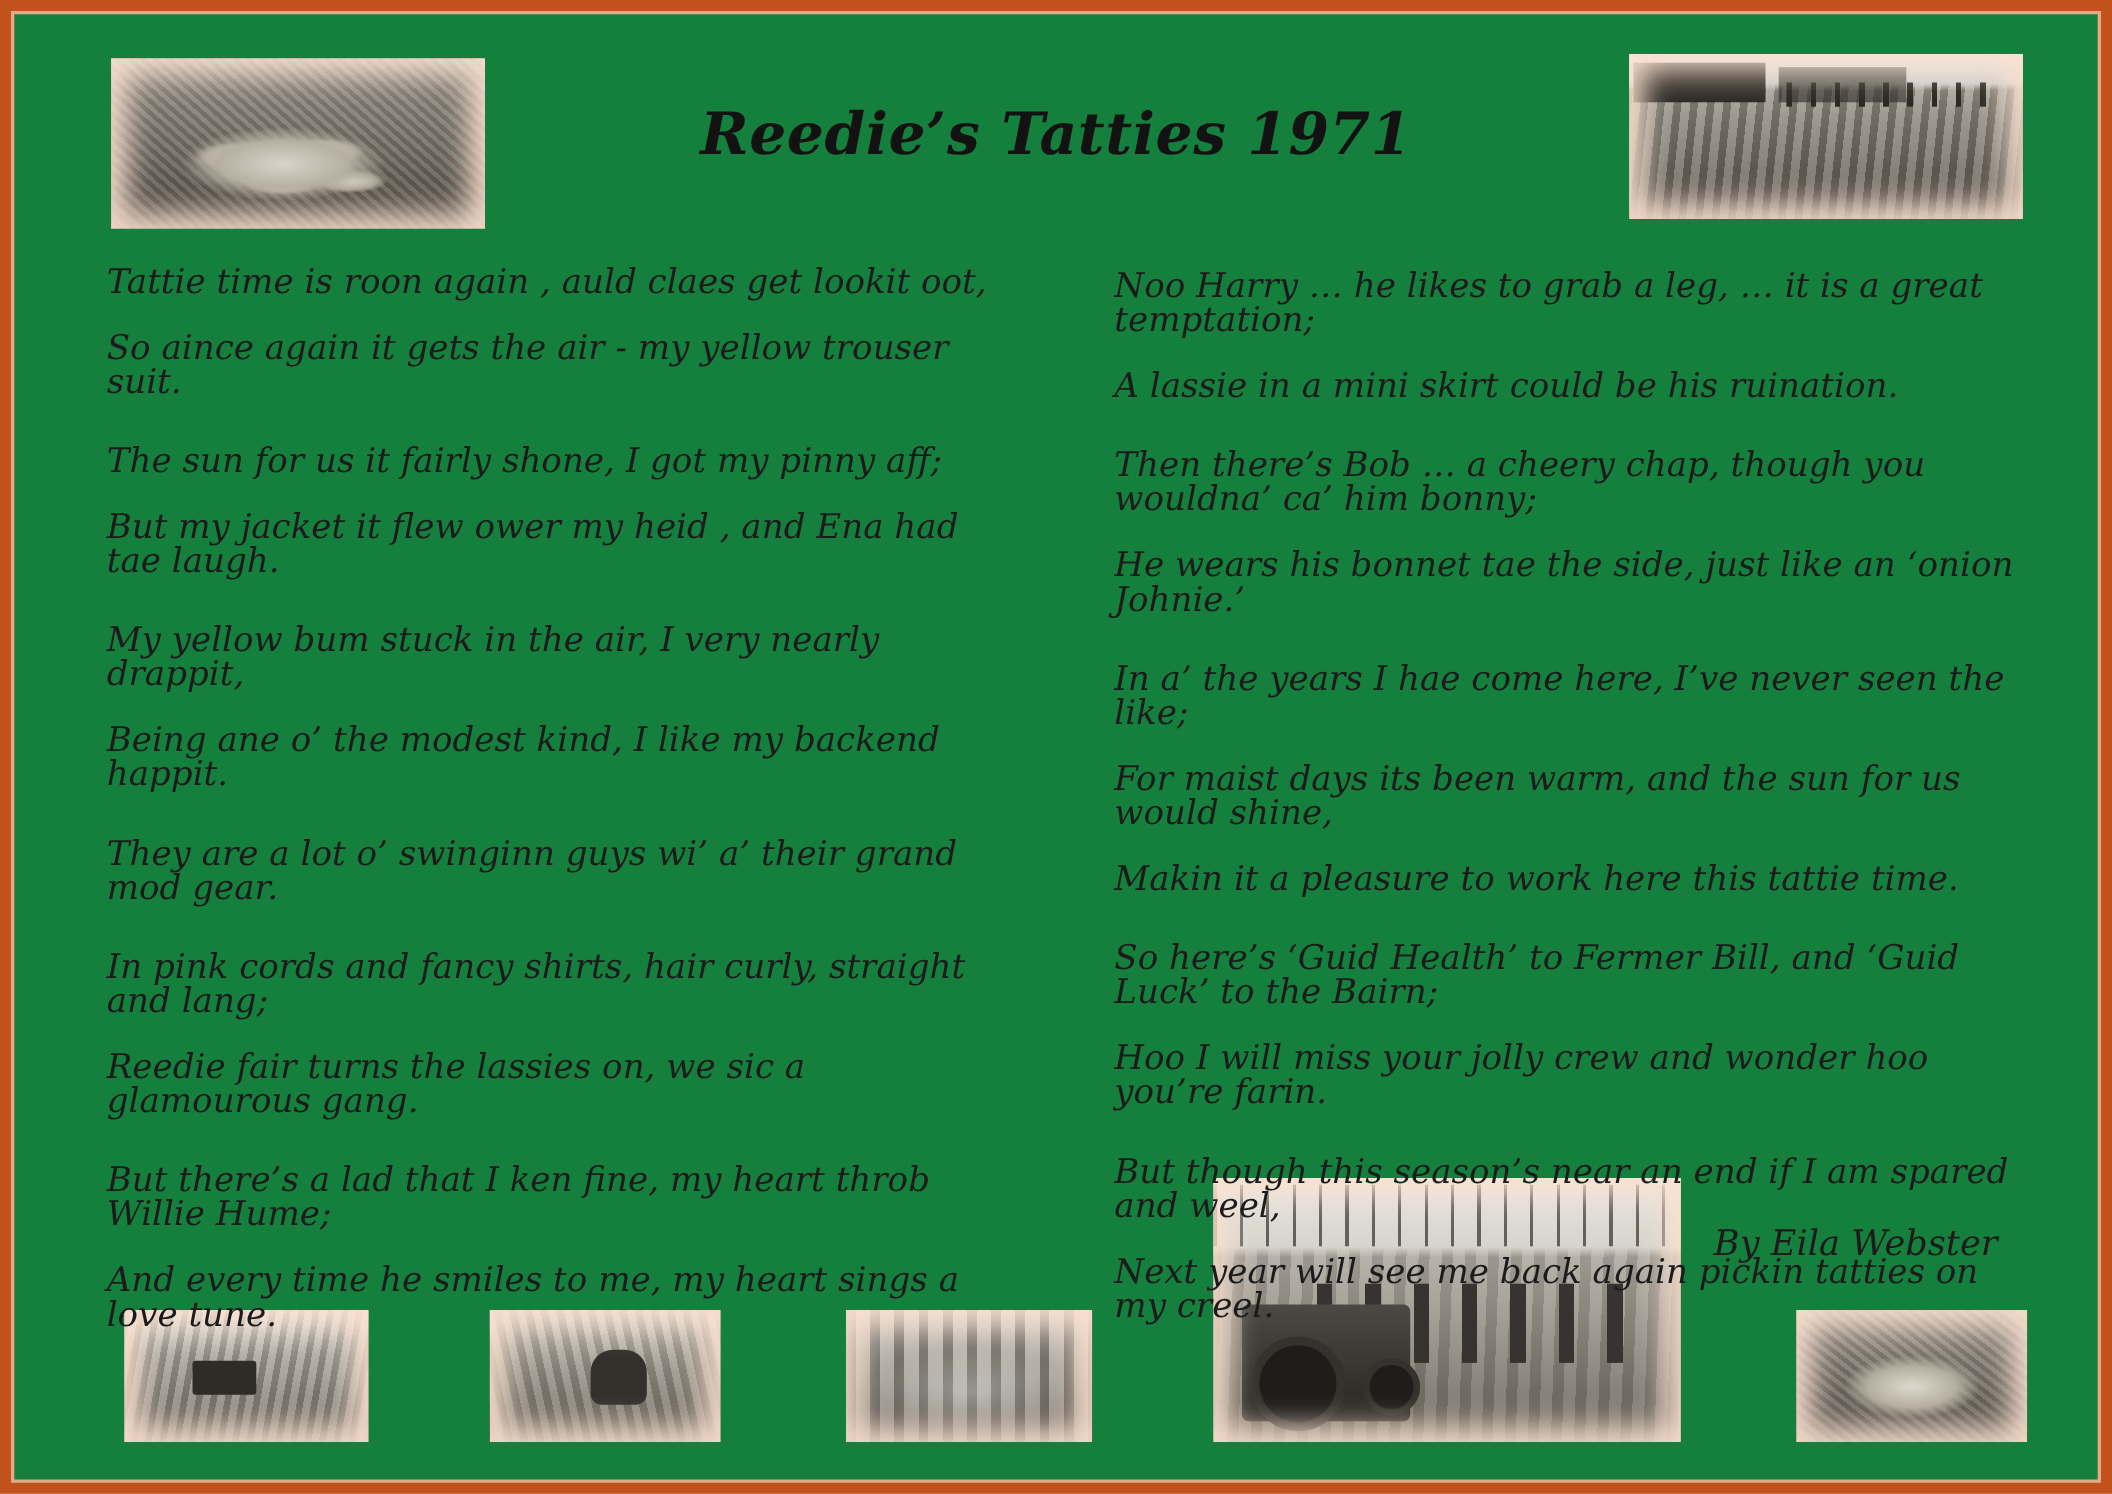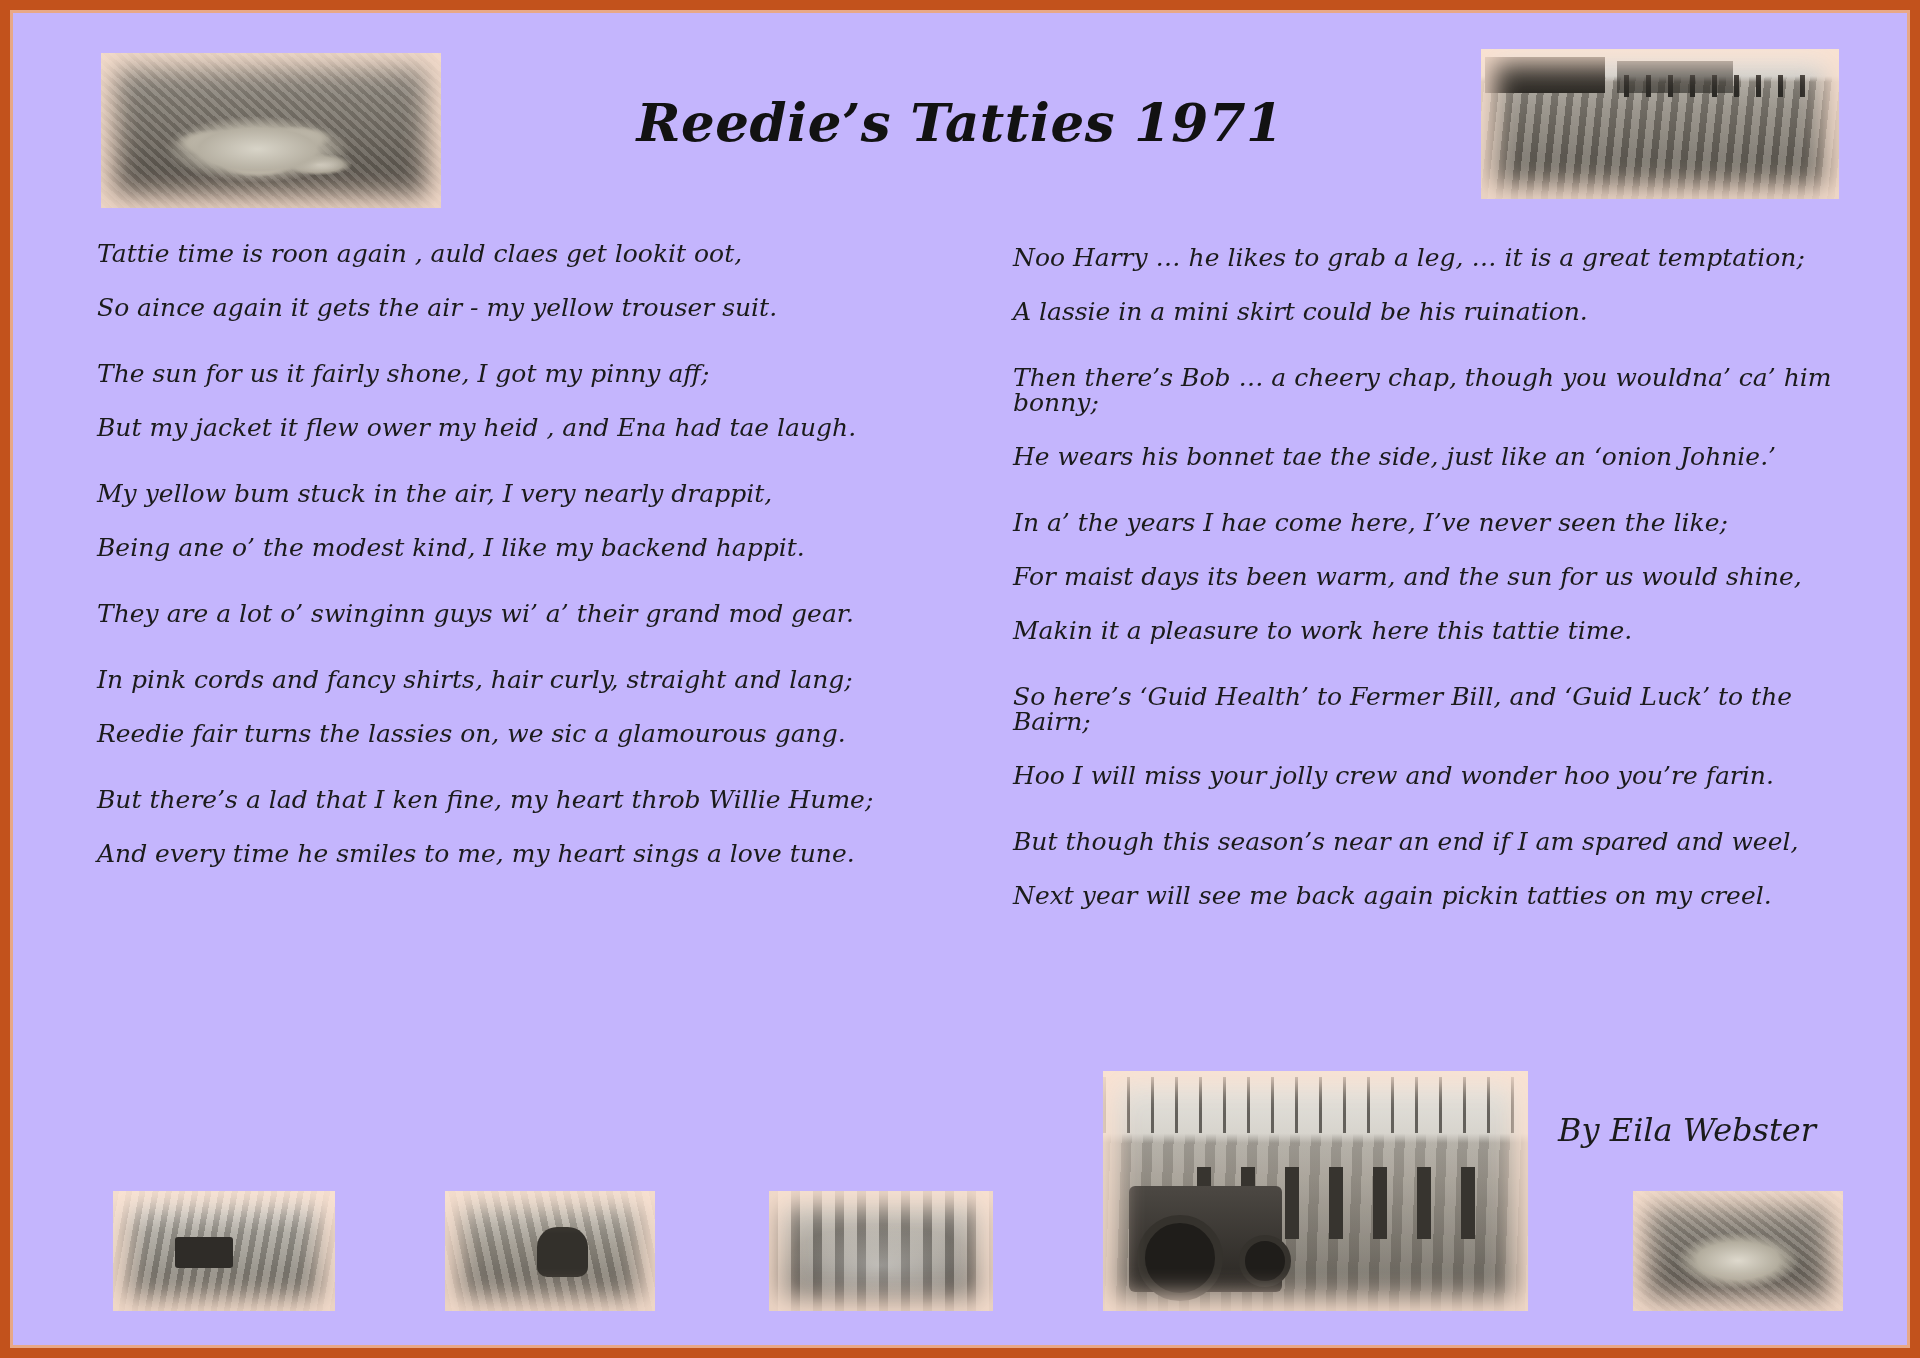--- a/index.html
+++ b/index.html
@@ -21,21 +21,21 @@
     box-sizing: border-box;
     background: #c2521c;
     padding: 10px;
   }
   .inner-frame {
     position: relative;
     width: 100%;
     height: 100%;
     box-sizing: border-box;
     border: 3px solid #e8a887;
-    background: #c4b5fd;
+    background: #15803d;
     overflow: hidden;
   }
 
   
   .title {
     position: absolute;
     left: 0;
     right: 0;
     top: 78px;
     text-align: center;
@@ -164,21 +164,21 @@
       radial-gradient(ellipse 9% 7% at 61% 52%, #ece6da 0%, #b0a99b 70%, rgba(0,0,0,0) 100%),
       repeating-linear-gradient(38deg, rgba(255,255,255,0.10) 0 4px, rgba(0,0,0,0.10) 4px 8px),
       linear-gradient(180deg, #a19a90 0%, #726c63 60%, #4f4a43 100%);
   }
 
   
   .column {
     position: absolute;
     font-family: "DejaVu Serif", serif;
     font-style: italic;
-    font-size: 25px;
+    font-size: 31px;
     line-height: 1.0;
     color: #1b1b1b;
   }
   #col-left  { left: 84px;  top: 228px; width: 830px; }
   #col-right { left: 1000px; top: 232px; width: 830px; }
 
   .stanza { margin-bottom: 41px; }
   .line { margin-bottom: 29px; white-space: normal; }
   .line:last-child { margin-bottom: 0; }
 

